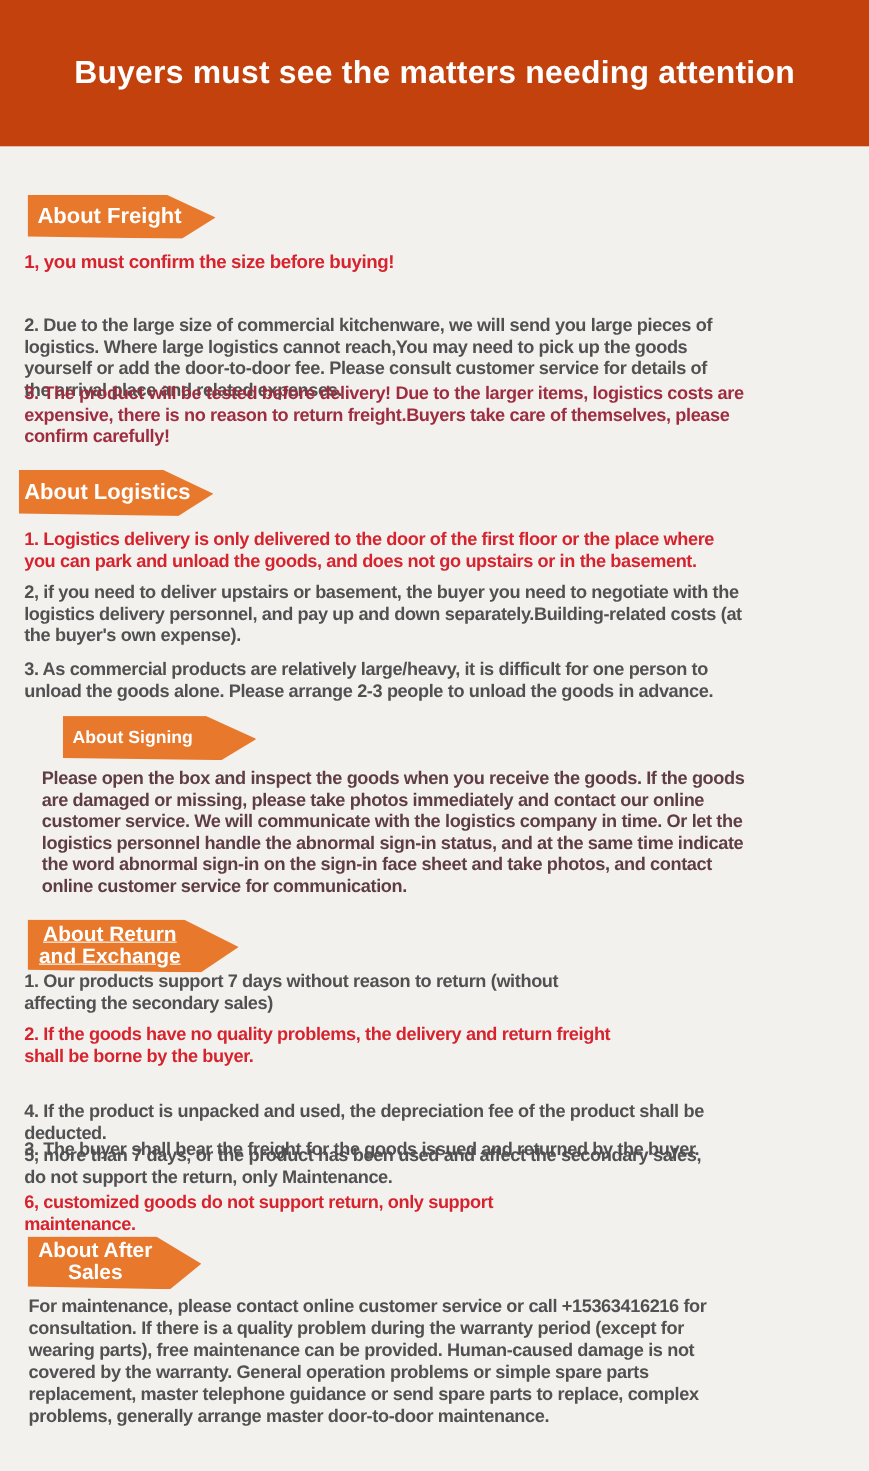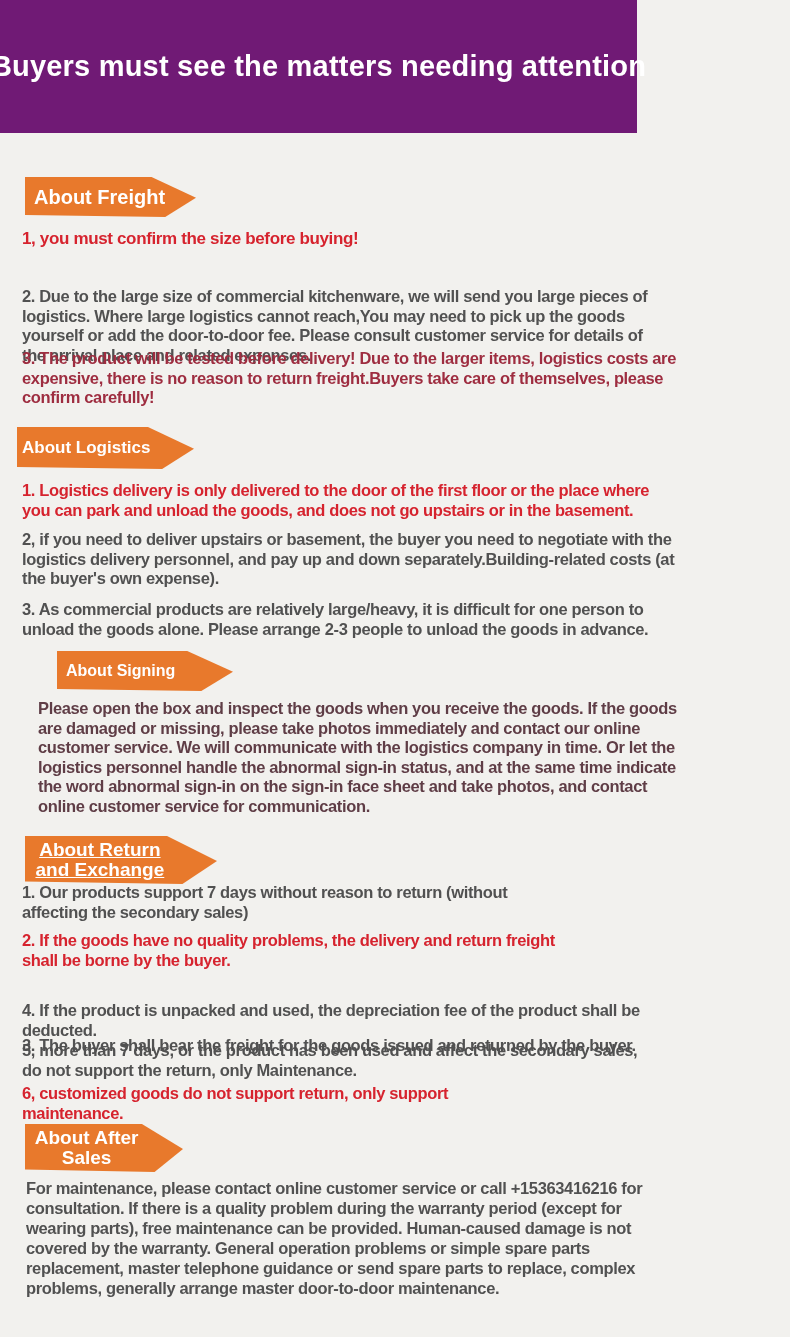--- a/index.html
+++ b/index.html
@@ -7,22 +7,22 @@
     width:790px;height:1337px;
     background:#f2f1ee;
     font-family:"Liberation Sans","DejaVu Sans",sans-serif;
     overflow:hidden;
     position:relative;
   }
   .page{position:relative;width:790px;height:1337px;}
 
   
   .banner{
-    position:absolute;left:0;top:0;width:637px;height:133px;
-    background:#701a75;
+    position:absolute;left:0;top:0;width:790px;height:133px;
+    background:#c2410c;
     display:flex;align-items:center;justify-content:center;
   }
   .banner h1{
     margin:0;color:#ffffff;
     font-size:29px;font-weight:700;letter-spacing:0.2px;
     text-align:center;white-space:nowrap;
   }
 
   
   .ribbon{
@@ -63,21 +63,21 @@
   </div>
   <p class="tx t-red" style="top:229px;font-size:17px;">1, you must confirm the size before buying!</p>
   <p class="tx t-gray" style="top:260px;margin-top:27px;">2. Due to the large size of commercial kitchenware, we will send you large pieces of
 logistics. Where large logistics cannot reach,You may need to pick up the goods
 yourself or add the door-to-door fee. Please consult customer service for details of
 the arrival place and related expenses.</p>
   <p class="tx t-maroon" style="top:349px;">3. The product will be tested before delivery! Due to the larger items, logistics costs are
 expensive, there is no reason to return freight.Buyers take care of themselves, please
 confirm carefully!</p>
 
-  <div class="ribbon single" style="left:17px;top:427px;width:172px;height:42px;font-size:17px;padding-left:5px;">
+  <div class="ribbon single" style="left:17px;top:427px;width:172px;height:42px;font-size:20px;padding-left:5px;">
     <span class="rb-inner">About Logistics</span>
   </div>
   <p class="tx t-red" style="top:481px;">1. Logistics delivery is only delivered to the door of the first floor or the place where
 you can park and unload the goods, and does not go upstairs or in the basement.</p>
   <p class="tx t-gray" style="top:530px;">2, if you need to deliver upstairs or basement, the buyer you need to negotiate with the
 logistics delivery personnel, and pay up and down separately.Building-related costs (at
 the buyer's own expense).</p>
   <p class="tx t-gray" style="top:600px;">3. As commercial products are relatively large/heavy, it is difficult for one person to
 unload the goods alone. Please arrange 2-3 people to unload the goods in advance.</p>
 

